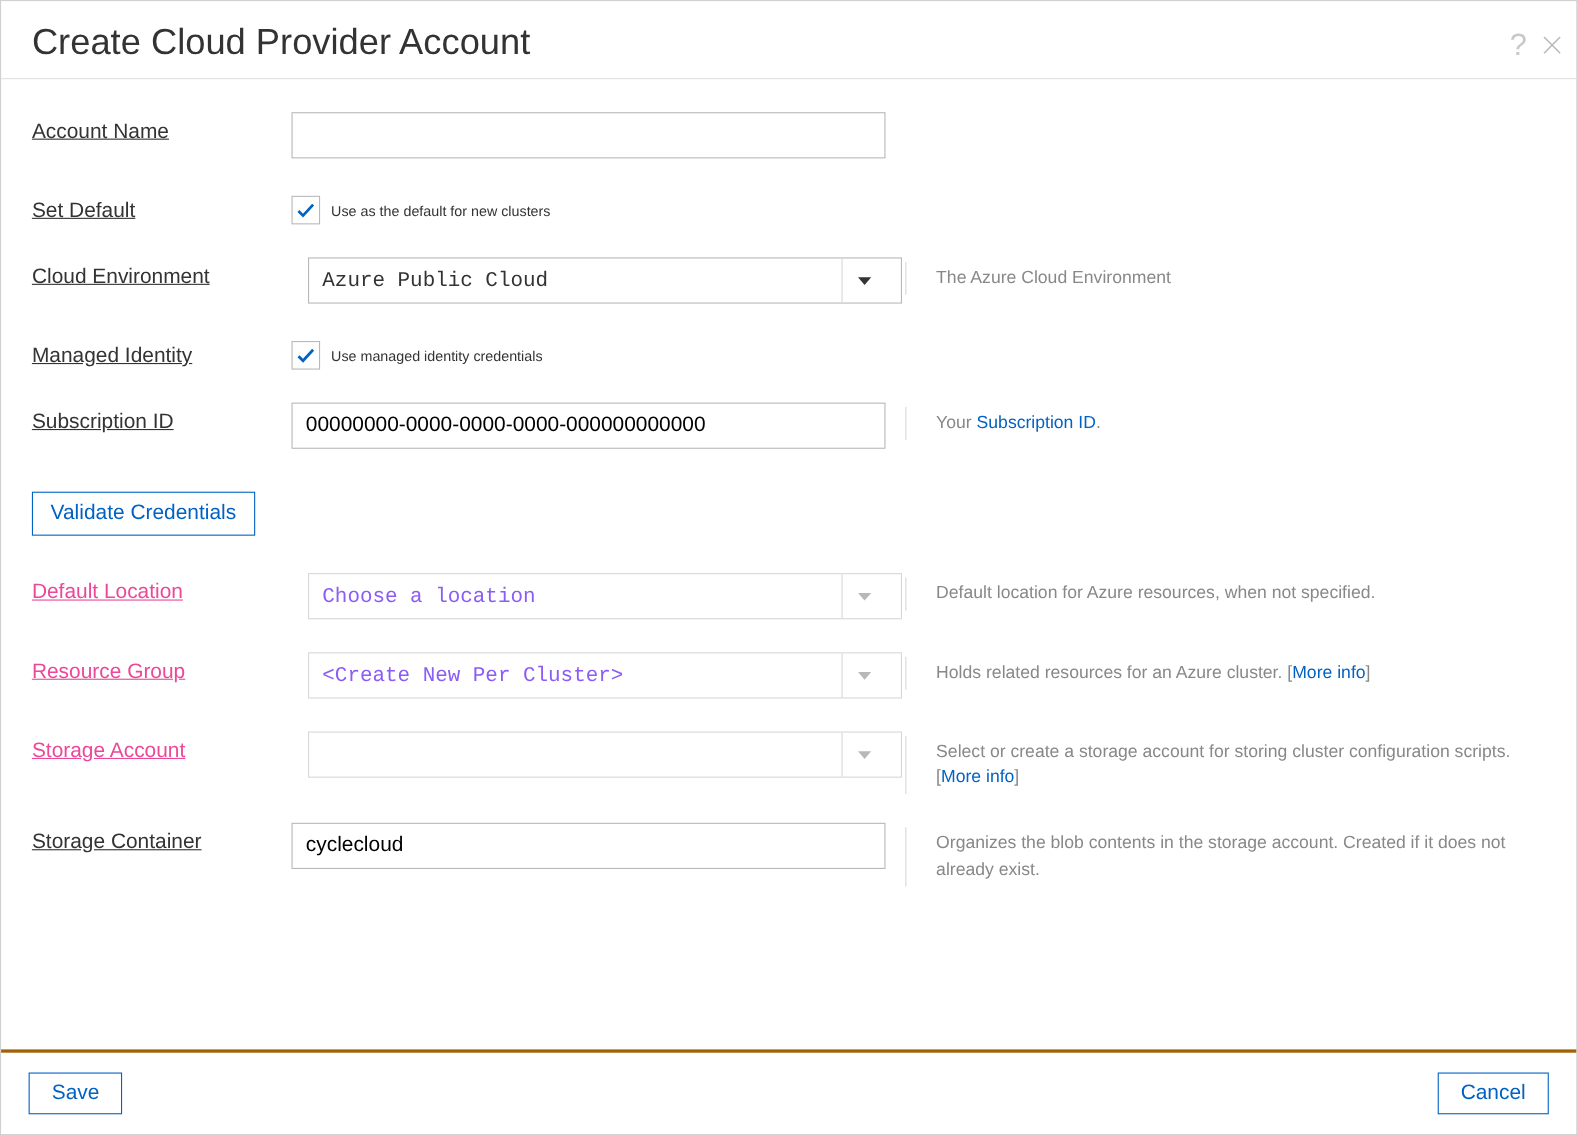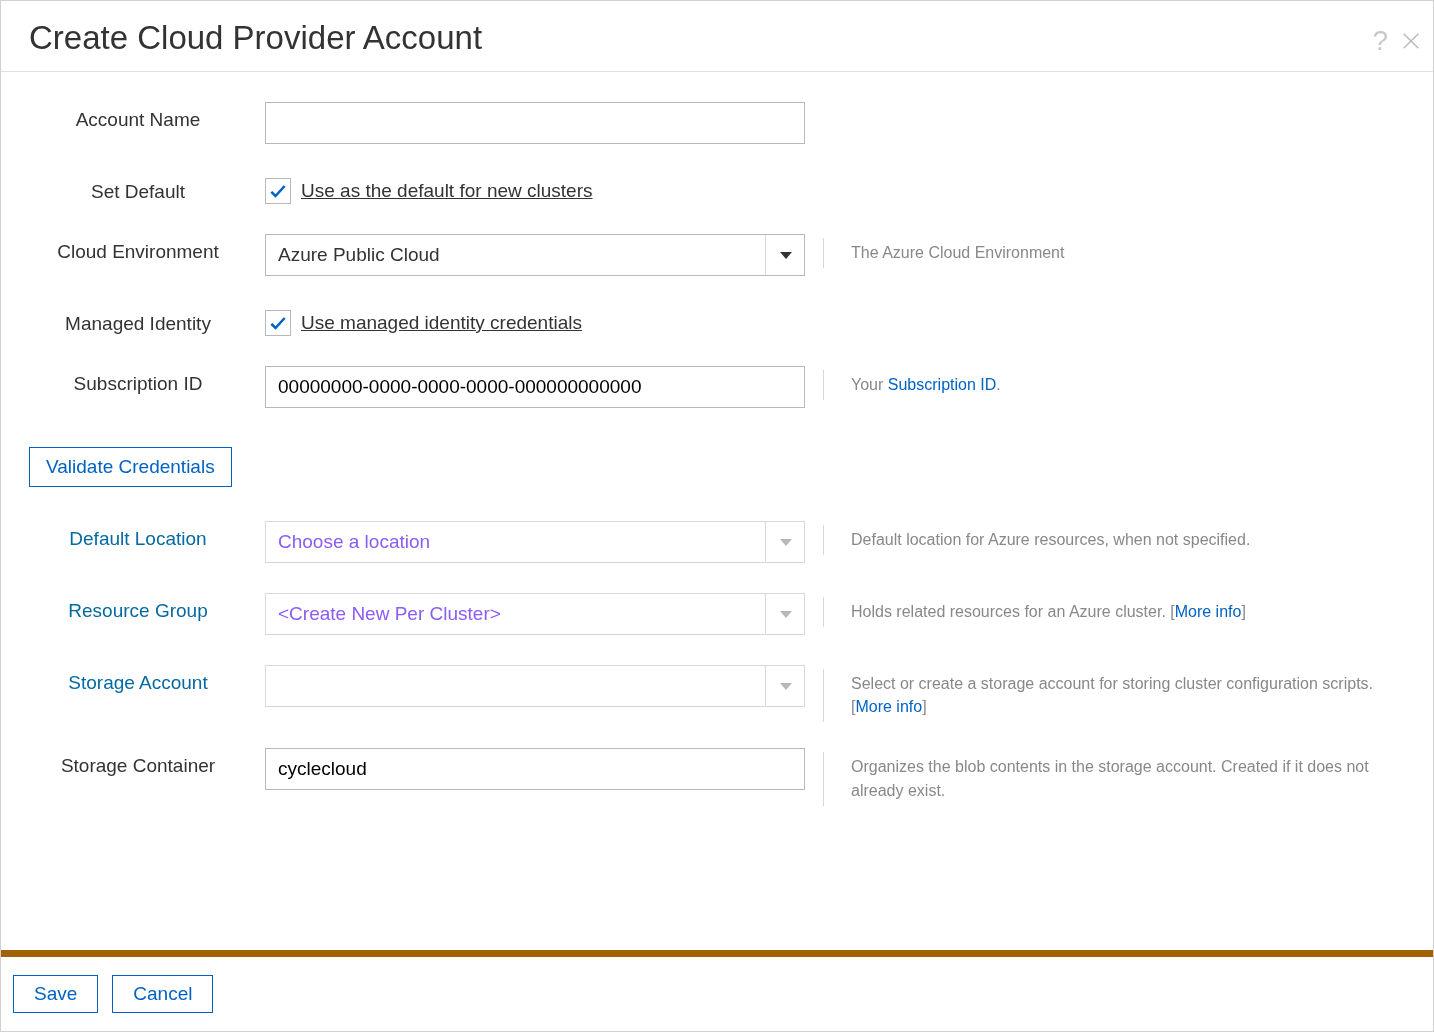--- a/index.html
+++ b/index.html
@@ -66,28 +66,29 @@
       display: flex;
       align-items: flex-start;
       margin-bottom: 30px;
       gap: 18px;
     }
     .form-row.tight {
       margin-bottom: 24px;
     }
     .form-label {
       width: 218px;
-      text-align: center;
+      text-align: left;
       padding-top: 7px;
       font-size: 19px;
       color: #333;
       flex-shrink: 0;
+      text-decoration: underline;
     }
     .form-label.disabled {
-      color: #0369a1;
+      color: #ec4899;
     }
     .form-control-wrap {
       width: 540px;
       flex-shrink: 0;
     }
     .form-help {
       flex: 1;
       padding-top: 7px;
       padding-left: 28px;
       font-size: 16px;
@@ -120,25 +121,26 @@
     .select-wrap {
       position: relative;
       width: 100%;
     }
     .select-input {
       width: 100%;
       height: 42px;
       border: 1px solid #b8b8b8;
       padding: 0 34px 0 12px;
       font-size: 19px;
-      font-family: Liberation Sans, sans-serif;
+      font-family: Liberation Mono, monospace;
       background: #fff;
       cursor: pointer;
       display: flex;
       align-items: center;
+      margin-left: 15px;
     }
     .select-input.disabled {
       border-color: #d8d8d8;
       color: #8b5cf6;
       cursor: default;
     }
     .select-caret {
       position: absolute;
       right: 0;
       top: 1px;
@@ -177,42 +179,41 @@
       flex-shrink: 0;
     }
     .checkbox svg {
       width: 20px;
       height: 20px;
       stroke: #0062c3;
       stroke-width: 3;
       fill: none;
     }
     .checkbox-label {
-      font-size: 19px;
-      text-decoration: underline;
+      font-size: 13px;
     }
     .btn {
       border: 1px solid #0062c3;
       color: #0062c3;
       background: #fff;
       font-size: 19px;
       font-family: inherit;
       padding: 8px 16px;
       cursor: pointer;
     }
     .validate-row {
       margin-top: -10px;
       margin-bottom: 34px;
       flex-direction: column;
     }
     .dialog-footer {
-      border-top: 7px solid #a16207;
-      padding: 18px 12px;
-      display: flex;
-      justify-content: flex-start;
+      border-top: 3px solid #a16207;
+      padding: 18px 25px;
+      display: flex;
+      justify-content: space-between;
       gap: 14px;
     }
     .footer-btn {
       border: 1px solid #0062c3;
       color: #0062c3;
       background: #fff;
       font-size: 19px;
       font-family: inherit;
       padding: 7px 20px;
       cursor: pointer;

